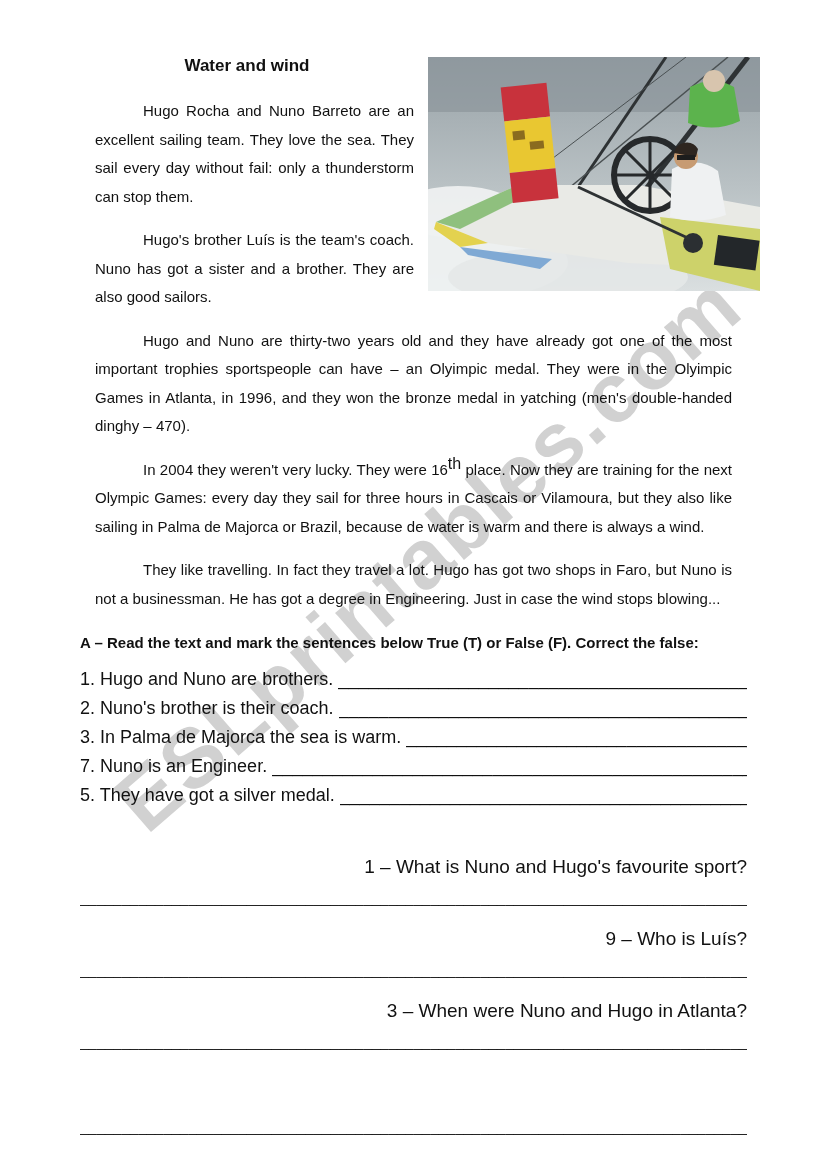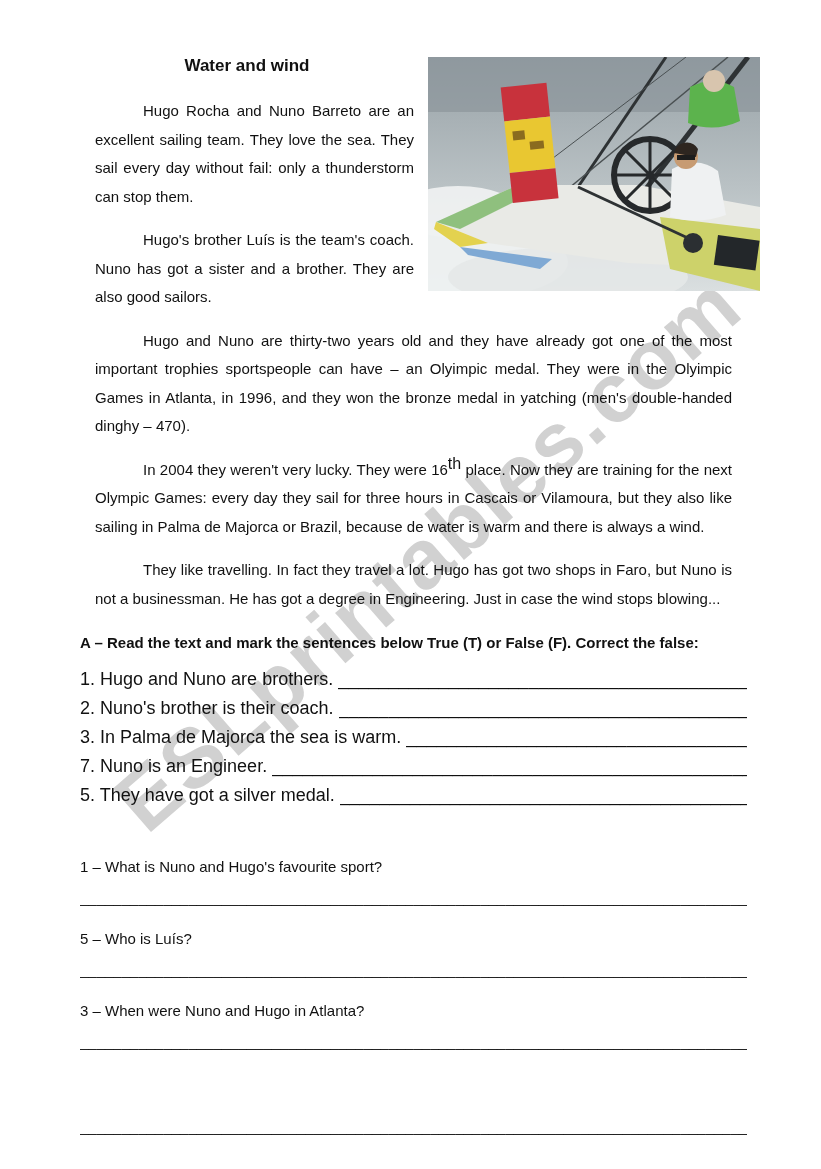--- a/index.html
+++ b/index.html
@@ -76,23 +76,24 @@
     flex: 1 1 auto;
     overflow: hidden;
     white-space: nowrap;
     margin-left: 5px;
     color: #111111;
   }
   .section-b { margin-top: 42px; }
   .qa { margin-top: 12px; }
   .qa:first-of-type { margin-top: 6px; }
   .question {
-    font-size: 15px;
+    font-size: 19px;
     line-height: 29px;
     margin: 0;
+    text-align: right;
   }
   .answer-line {
     font-size: 15px;
     line-height: 29px;
     width: 100%;
     overflow: hidden;
     white-space: nowrap;
     margin-top: 2px;
   }
   .bottom-line {
@@ -194,21 +195,21 @@
       </div>
     </div>
 
     <div class="section section-b">
 
       <div class="qa">
         <p class="question">1 – What is Nuno and Hugo's favourite sport?</p>
         <div class="answer-line">____________________________________________________________________________________________</div>
       </div>
       <div class="qa">
-        <p class="question">5 – Who is Luís?</p>
+        <p class="question">9 – Who is Luís?</p>
         <div class="answer-line">____________________________________________________________________________________________</div>
       </div>
       <div class="qa">
         <p class="question">3 – When were Nuno and Hugo in Atlanta?</p>
         <div class="answer-line">____________________________________________________________________________________________</div>
       </div>
     </div>
 
   </div>
 

